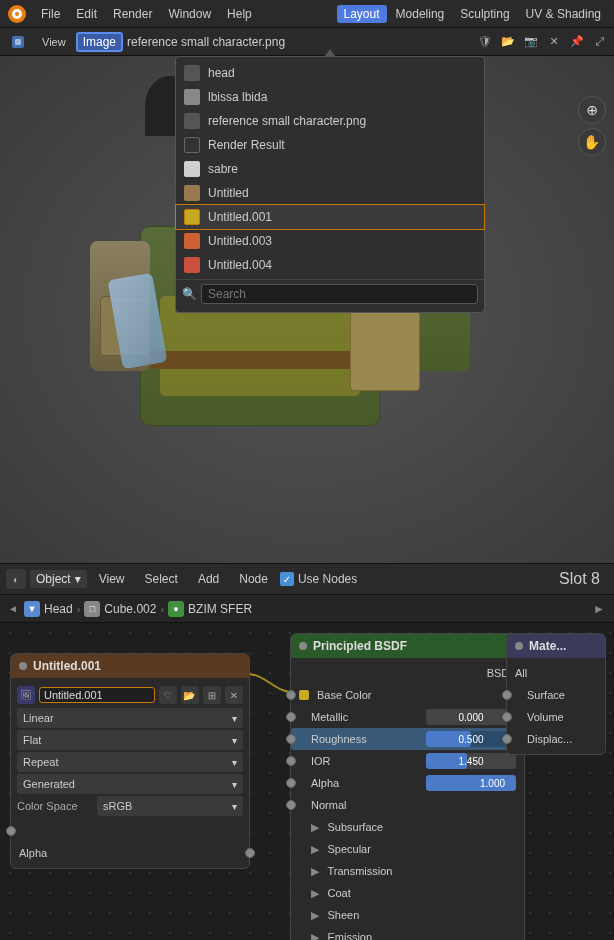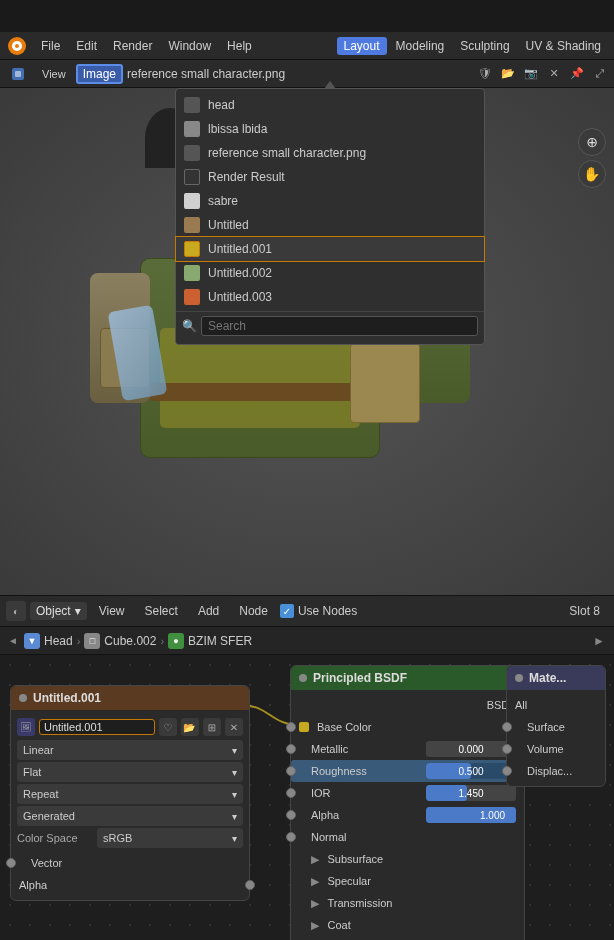--- a/index.html
+++ b/index.html
@@ -15,21 +15,20 @@
 
     
     .menu-bar {
       background: #2a2a2a;
       height: 28px;
       display: flex;
       align-items: center;
       padding: 0 6px;
       gap: 2px;
       border-bottom: 1px solid #111;
-      margin-top: 32px;
     }
     .menu-bar-logo {
       width: 22px;
       height: 22px;
       display: flex;
       align-items: center;
       justify-content: center;
       margin-right: 4px;
     }
     .menu-item {
@@ -303,21 +302,21 @@
       border-radius: 2px;
       display: flex;
       align-items: center;
       justify-content: center;
       font-size: 10px;
       color: #fff;
     }
     .slot-label {
       margin-left: auto;
       color: #ccc;
-      font-size: 12px;
+      font-size: 16px;
       padding: 2px 8px;
     }
 
     
     .breadcrumb-bar {
       background: #252525;
       height: 28px;
       display: flex;
       align-items: center;
       padding: 0 6px;
@@ -612,26 +611,26 @@
     </div>
     <div class="dropdown-item">
       <div class="dropdown-swatch" style="background:#9a7a50;"></div>
       <span>Untitled</span>
     </div>
     <div class="dropdown-item selected">
       <div class="dropdown-swatch" style="background:#c8aa20;border:1px solid #c87a00;"></div>
       <span>Untitled.001</span>
     </div>
     <div class="dropdown-item">
-      <div class="dropdown-swatch" style="background:#88aa70;"></div>
-      <span>Untitled.002</span>
-    </div>
-    <div class="dropdown-item">
       <div class="dropdown-swatch" style="background:#cc6030;"></div>
       <span>Untitled.003</span>
+    </div>
+    <div class="dropdown-item">
+      <div class="dropdown-swatch" style="background:#cc5040;"></div>
+      <span>Untitled.004</span>
     </div>
     <div class="dropdown-search">
       <span class="search-icon-span">🔍</span>
       <input type="text" placeholder="Search" style="">
     </div>
   </div>
 </div>
 
 <div class="viewport-image">
   <div class="viewport-bg">
@@ -752,21 +751,20 @@
           <div class="dropdown-row" style="flex:1;margin-bottom:0;">
             <span>sRGB</span>
             <span class="chev">▾</span>
           </div>
         </div>
       </div>
 
       <div class="node-row">
         <div class="node-socket gray left" style="left:-5px;"></div>
         <span style="width:8px;"></span>
-        <span class="node-label">Vector</span>
       </div>
       <div class="node-row">
         <span class="node-label">Alpha</span>
         <div class="node-socket gray right"></div>
       </div>
     </div>
   </div>
 
   <div class="node-card bsdf-node">
     <div class="node-card-header" style="background:#2a5a2a;">

